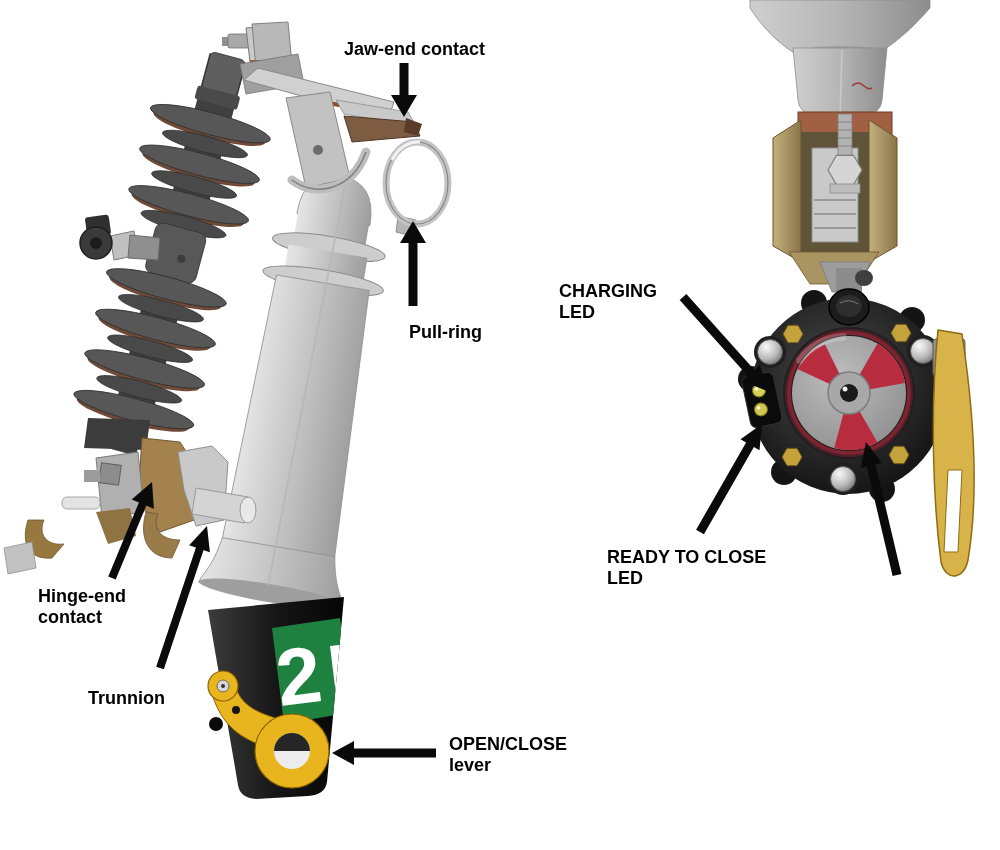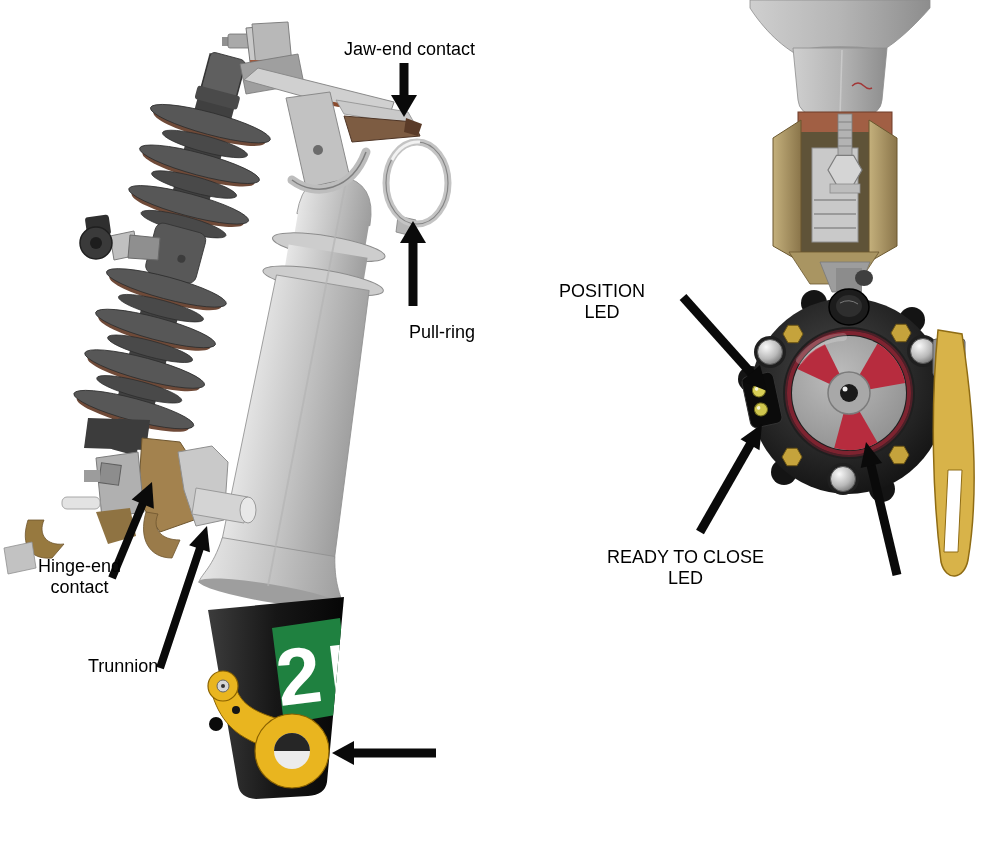--- a/index.html
+++ b/index.html
@@ -1,20 +1,20 @@
 <!DOCTYPE html>
 <html><head>
 <meta charset="utf-8">
 <style>
   html,body{margin:0;padding:0;background:#ffffff;}
   .stage{position:relative;width:1000px;height:850px;background:#ffffff;overflow:hidden;
          font-family:"Liberation Sans", sans-serif;}
   .stage svg{position:absolute;left:0;top:0;}
-  .lbl{position:absolute;font-weight:normal;font-size:18px;line-height:21px;color:#000;
-       white-space:nowrap;letter-spacing:0;text-align:center;}
+  .lbl{position:absolute;font-weight:bold;font-size:18px;line-height:21px;color:#000;
+       white-space:nowrap;letter-spacing:0;}
   .lbl span{display:block;}
 </style>
 </head>
 <body>
 
 <div class="stage">
 
 <svg width="1000" height="850" viewBox="0 0 1000 850">
   <defs>
     <linearGradient id="tubeGrad" x1="0" y1="0" x2="1" y2="0">
@@ -303,28 +303,32 @@
         </g>
   </g>
 </svg>
 
   <div class="lbl" style="left:344px;top:39px">
       <span>Jaw-end contact</span>
     </div>
   <div class="lbl" style="left:409px;top:322px">
       <span>Pull-ring</span>
     </div>
-  <div class="lbl" style="left:38px;top:556px">
+  <div class="lbl" style="left:38px;top:586px">
     <span>Hinge-end</span>
     <span>contact</span>
   </div>
-  <div class="lbl" style="left:88px;top:656px">
+  <div class="lbl" style="left:88px;top:688px">
       <span>Trunnion</span>
     </div>
+  <div class="lbl" style="left:449px;top:734px">
+    <span>OPEN/CLOSE</span>
+    <span>lever</span>
+  </div>
   <div class="lbl" style="left:559px;top:281px">
-    <span>POSITION</span>
+    <span>CHARGING</span>
     <span>LED</span>
   </div>
   <div class="lbl" style="left:607px;top:547px">
     <span>READY TO CLOSE</span>
     <span>LED</span>
   </div>
 </div>
 
 </body></html>

